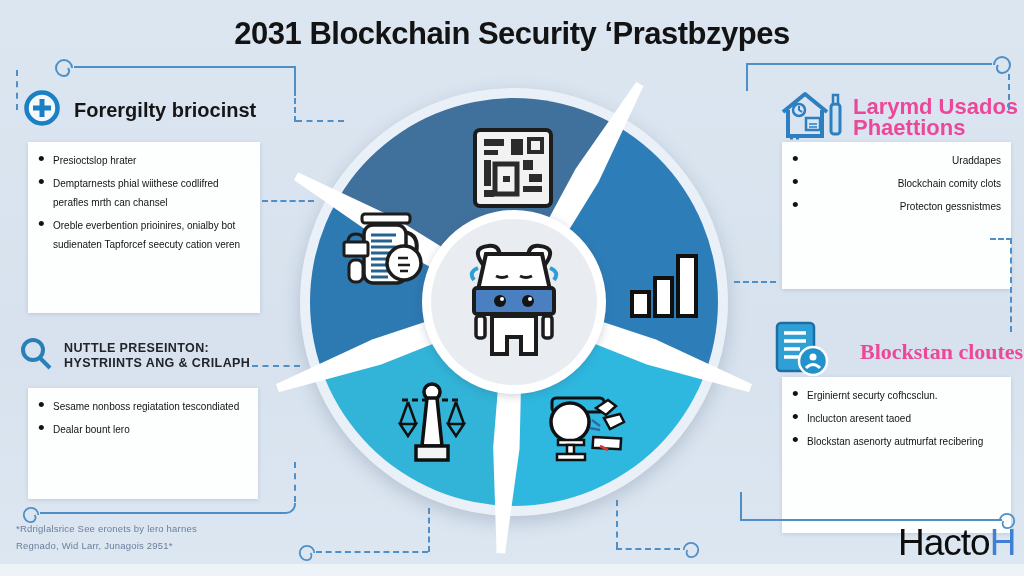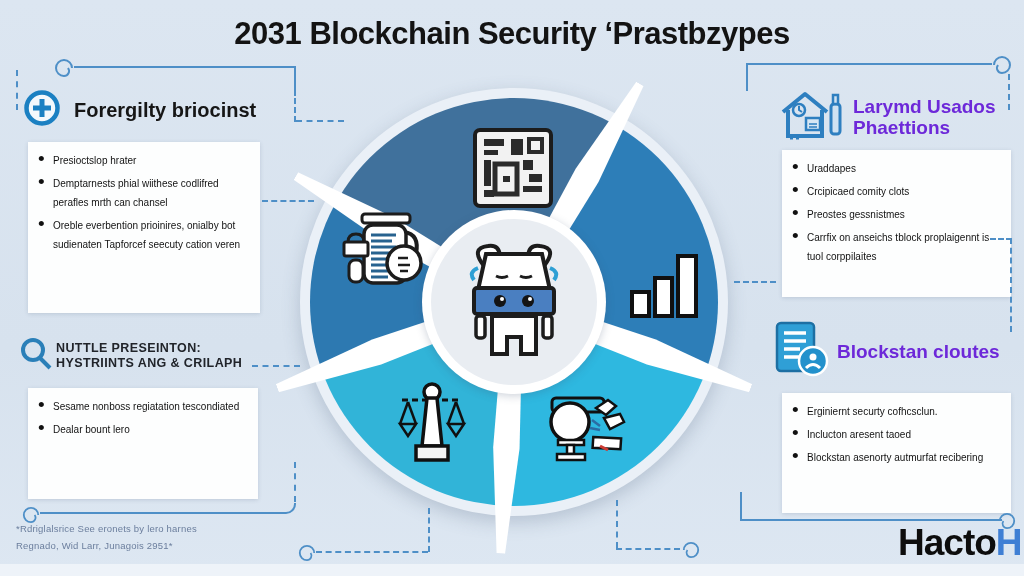--- a/index.html
+++ b/index.html
@@ -15,21 +15,21 @@
 
   
   .title {
     position:absolute; top:16px; left:0; width:1024px;
     text-align:center; font-size:31px; font-weight:800; letter-spacing:-0.5px; color:#131313;
   }
 
   
   .sec-head { position:absolute; display:flex; align-items:center; gap:12px; }
   .sec-head .h-lg { font-size:20px; font-weight:800; color:#161616; line-height:22px;}
-  .sec-head .h-md { font-size:19px; font-weight:800; color:#6d28d9; line-height:21px;}
+  .sec-head .h-md { font-size:22px; font-weight:800; color:#ec4899; line-height:21px;}
   .sec-head .h-sm { font-size:12.5px; font-weight:800; color:#21242a; letter-spacing:.4px; line-height:15px;}
 
   
   .card {
     position:absolute; background:#fdfefe;
     box-shadow:0 1px 4px rgba(60,80,110,.18);
     padding:9px 10px 8px 8px;
   }
   .card ul { list-style:none; }
   .card li {
@@ -84,21 +84,21 @@
   .ln.v-dash { border-left:2px dashed #4e8fc7; }
   .corner-up {
     position:absolute; border-bottom:2px solid #4e8fc7; border-right:2px solid #4e8fc7;
     border-bottom-right-radius:10px;
   }
   .curl svg { display:block; }
 
   
   .footnote { position:absolute; left:16px; top:520px; font-size:9.5px; color:#6b7e9d; line-height:17px; letter-spacing:.2px;}
   .brand {
-    position:absolute; left:898px; top:522px; font-size:37px; font-weight:700;
+    position:absolute; left:898px; top:522px; font-size:37px; font-weight:400;
     letter-spacing:-1px; color:#0d0d0d; white-space:nowrap;
   }
   .brand .sfx { color:#3f7fd4; }
   .bottom-strip { position:absolute; left:0; top:564px; width:1024px; height:12px; background:rgba(255,255,255,.5); }
 </style>
 </head>
 <body>
 
 <div class="title">2031 Blockchain Security ‘Prastbzypes</div>
 
@@ -224,21 +224,21 @@
   <span class="h-lg">Forergilty briocinst</span>
 </div>
 <div class="card tight" style="left:28px; top:142px; width:232px; height:171px;">
   <ul>
     <li>Presioctslop hrater</li>
     <li>Demptarnests phial wiithese codlifred perafles mrth can chansel</li>
     <li>Oreble everbention prioinires, onialby bot sudienaten Tapforcef seecuty cation veren</li>
   </ul>
 </div>
 
-<div class="sec-head" style="left:18px; top:336px; gap:2px;align-items:center;">
+<div class="sec-head" style="left:18px; top:336px; gap:10px;align-items:center;">
   <span>
     <svg width="36" height="36" viewBox="0 0 36 36">
       <circle cx="15" cy="14" r="10" fill="none" stroke="#2a7fb8" stroke-width="4"></circle>
       <line x1="22" y1="22" x2="32" y2="32" stroke="#2a7fb8" stroke-width="4"></line>
     </svg>
   </span>
   <span class="h-sm">
     <span>NUTTLE PRESEINTON:</span><br>
     <span>HYSTRIINTS ANG &amp; CRILAPH</span>
   </span>
@@ -262,42 +262,41 @@
       <rect x="52" y="16" width="9" height="30" rx="3" fill="#cfe2f2" stroke="#2e7fc0" stroke-width="3"></rect>
       <rect x="54" y="7" width="5" height="9" fill="#cfe2f2" stroke="#2e7fc0" stroke-width="2.5"></rect>
       <path d="M11,50 h3 M17,50 h3" stroke="#2e7fc0" stroke-width="3"></path>
     </svg>
   </span>
   <span class="h-md">
     <span>Larymd Usados</span><br>
     <span>Phaettions</span>
   </span>
 </div>
-<div class="card tight" style="left:782px; top:150px; width:229px; height:147px;">
+<div class="card tight" style="left:782px; top:142px; width:229px; height:147px;text-align:right;">
   <ul>
     <li>Uraddapes</li>
-    <li>Crcipicaed comity clots</li>
-    <li>Preostes gessnistmes</li>
-    <li>Carrfix on anseichs tblock proplaigennt is tuol corppilaites</li>
+    <li>Blockchain comity clots</li>
+    <li>Protecton gessnistmes</li>
   </ul>
 </div>
 
-<div class="sec-head" style="left:772px; top:320px; gap:7px;">
+<div class="sec-head" style="left:772px; top:320px; gap:30px;font-family:Liberation Serif, serif;">
   <span>
     <svg width="58" height="58" viewBox="0 0 58 58">
       <rect x="5" y="3" width="37" height="48" rx="4" fill="#2f9fd6" stroke="#1d6fa3" stroke-width="2.5"></rect>
       <path d="M12,13 h22 M12,21 h22 M12,29 h16 M12,37 h20" stroke="#fff" stroke-width="3.5"></path>
       <circle cx="41" cy="41" r="14" fill="#2391cc" stroke="#fff" stroke-width="2.5"></circle>
       <circle cx="41" cy="37" r="3.5" fill="#fff"></circle>
       <path d="M34,48 q7,-7 14,0" fill="none" stroke="#fff" stroke-width="3"></path>
     </svg>
   </span>
   <span class="h-md">Blockstan cloutes</span>
 </div>
-<div class="card tight" style="left:782px; top:393px; width:229px; height:120px;">
+<div class="card tight" style="left:782px; top:377px; width:229px; height:156px;">
   <ul>
     <li>Erginiernt securty cofhcsclun.</li>
     <li>Inclucton aresent taoed</li>
     <li>Blockstan asenorty autmurfat recibering</li>
   </ul>
 </div>
 
 <div class="curl abs" style="left:54px; top:58px;">
   <svg width="20" height="20" viewBox="0 0 20 20">
       <path d="M18,10 a8,8 0 1,0 -8,8 a5,5 0 0,0 4,-8" fill="none" stroke="#4e8fc7" stroke-width="2"></path>

